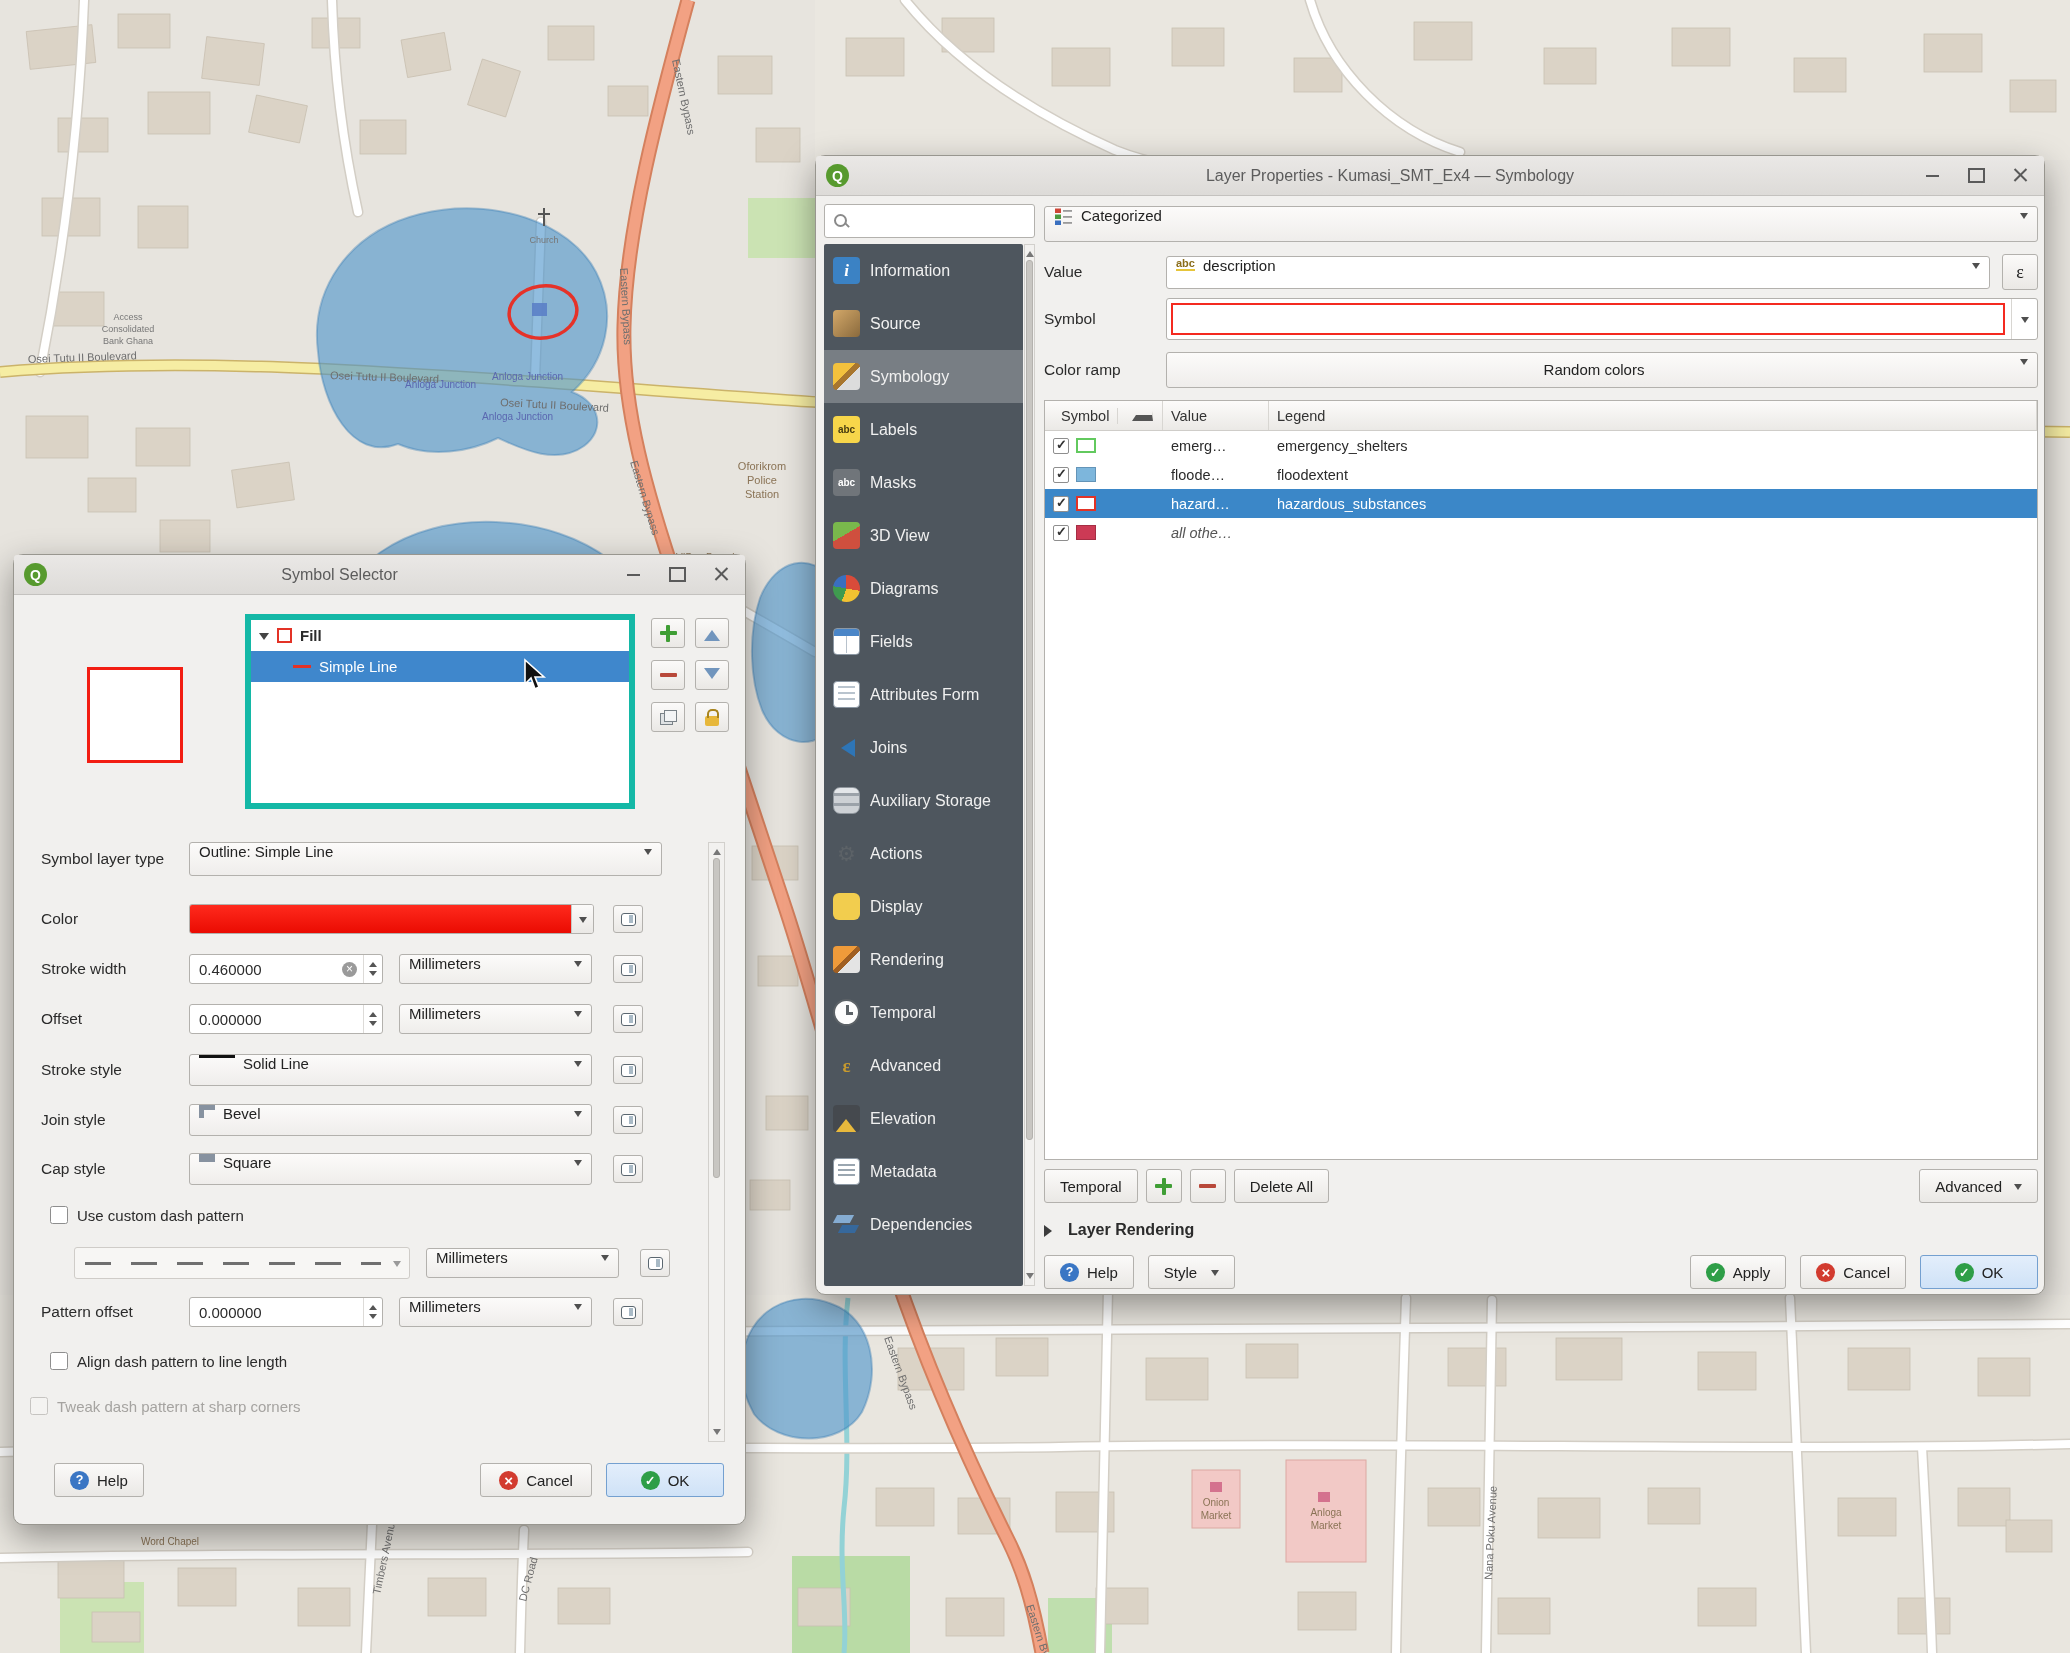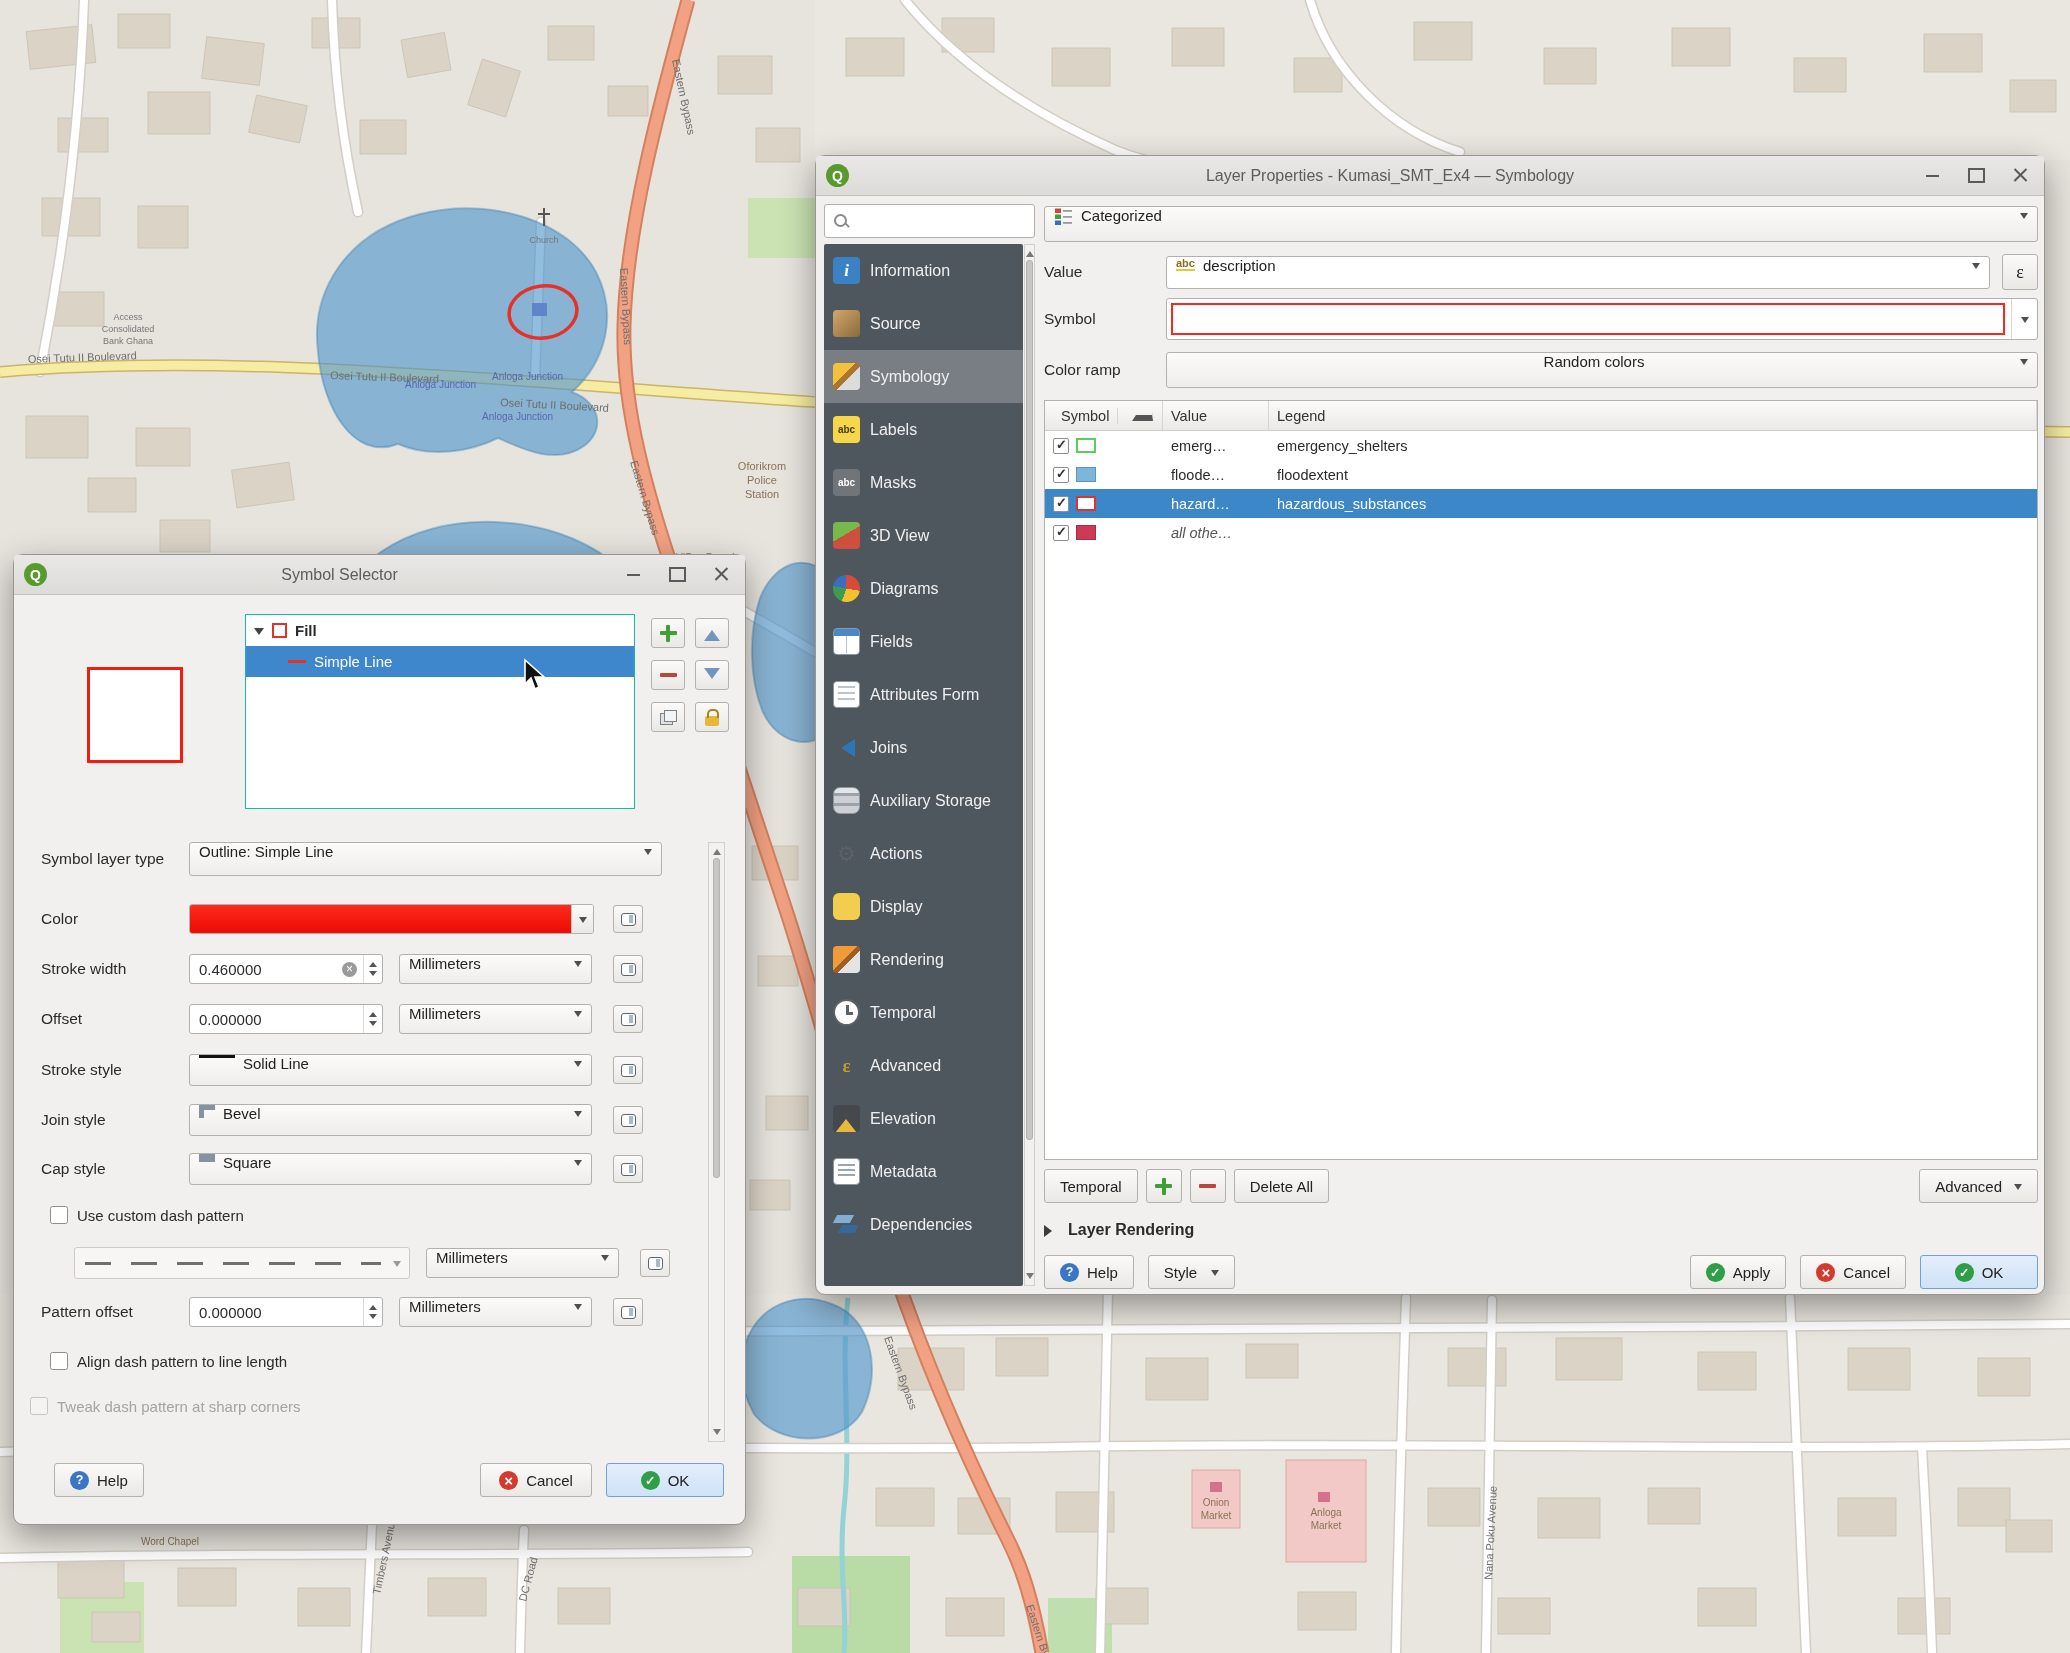--- a/index.html
+++ b/index.html
@@ -115,21 +115,21 @@
 .sw-crimson{background:#cc3a55;border:1px solid #a52e44}
 .ibtn{width:36px;height:34px;background:linear-gradient(180deg,#fbfaf9,#eae8e5);border:1px solid #b3b1ad;border-radius:3px;display:flex;align-items:center;justify-content:center}
 .plus-ic{position:relative;width:17px;height:17px}
 .plus-ic::before{content:"";position:absolute;left:6.5px;top:0;width:4px;height:17px;background:#3f9e35;border-radius:1px}
 .plus-ic::after{content:"";position:absolute;left:0;top:6.5px;width:17px;height:4px;background:#3f9e35;border-radius:1px}
 .minus-ic{width:17px;height:4px;background:#b8483a;border-radius:1px}
 .tri-r{width:0;height:0;border:6px solid transparent;border-left:8px solid #3c3c3c;margin-top:2px}
 
 .sym-preview{position:absolute;background:#fff}
 .redrect{position:absolute;inset:0;border:3px solid #f21d12}
-.tree{position:absolute;background:#fff;border:1px solid #14b8a6;overflow:hidden}
+.tree{position:absolute;background:#fff;border:6px solid #14b8a6;overflow:hidden}
 .trw{height:31px;display:flex;align-items:center;gap:8px;padding:0 8px;font-size:15px}
 .trw.sel{background:#3f87cc;color:#fff}
 .exp{width:0;height:0;border:5px solid transparent;border-top:7px solid #444;margin-top:6px;flex:0 0 auto}
 .fill-ic{width:15px;height:15px;border:2px solid #e33226;background:#fff;flex:0 0 15px}
 .line-ic{width:18px;height:3px;background:#e33226;flex:0 0 18px}
 .tool{position:absolute;width:34px;height:30px;background:linear-gradient(180deg,#fbfaf9,#eae8e5);border:1px solid #b3b1ad;border-radius:3px;display:flex;align-items:center;justify-content:center}
 .tri-b{width:0;height:0;border:8px solid transparent;border-bottom:11px solid #7195bd;margin-bottom:4px}
 .tri-t{width:0;height:0;border:8px solid transparent;border-top:11px solid #7195bd;margin-top:4px}
 .dup-ic{position:relative;width:17px;height:15px}
 .dup-ic::before{content:"";position:absolute;left:0;bottom:0;width:11px;height:10px;background:#dfe2e4;border:1px solid #7a8288}
@@ -455,21 +455,21 @@
       <div class="red-outline-rect"></div>
       <div class="symarrow">
           <span class="dar"></span>
         </div>
     </div>
   </div>
 
   <div class="lrow" style="left:228px;top:196px;width:994px;height:36px">
     <span class="lbl122">Color ramp</span>
     <div class="combo" style="flex:1;height:36px;justify-content:center">
-      <span style="margin:0 auto">Random colors</span>
+      <span style="margin:8px auto">Random colors</span>
       <span class="dar" style="margin-left:0"></span>
     </div>
   </div>
 
   <div class="classes" style="left:228px;top:244px;width:994px;height:760px">
     <div class="thead">
       <span>
           <span>Symbol</span>
           <span class="sort-up"></span>
         </span>

